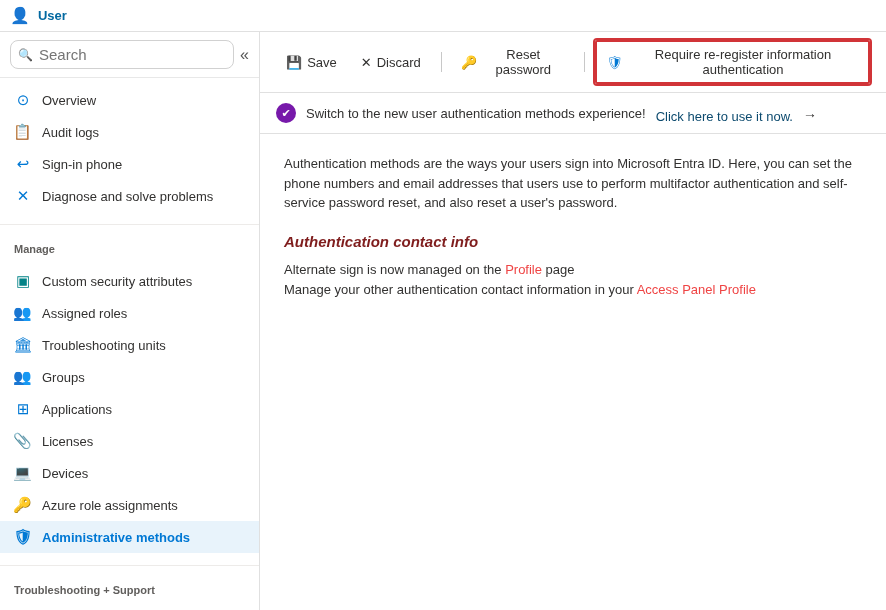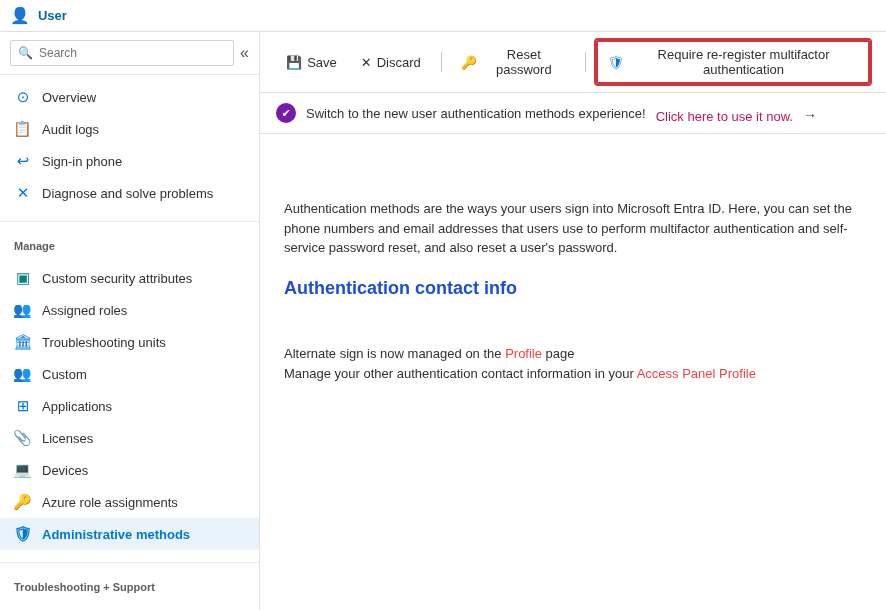--- a/index.html
+++ b/index.html
@@ -41,23 +41,23 @@
       display: flex;
       align-items: center;
       padding: 8px 10px;
       border-bottom: 1px solid #e8e8e8;
       position: relative;
     }
 
     .sidebar-search input {
       width: 100%;
       border: 1px solid #d1d1d1;
-      border-radius: 2px;
+      border-radius: 8px;
       padding: 5px 8px 5px 28px;
-      font-size: 12px;
+      font-size: 15px;
       outline: none;
       color: #555;
     }
 
     .sidebar-search .search-icon-inner {
       position: absolute;
       left: 18px;
       color: #555;
       font-size: 12px;
     }
@@ -187,21 +187,21 @@
       background: #7719aa;
       display: flex;
       align-items: center;
       justify-content: center;
       color: #fff;
       font-size: 11px;
       flex-shrink: 0;
     }
 
     .banner a {
-      color: #be185d;
+      color: #0c4a6e;
       text-decoration: none;
       margin-top: 7px;
     }
 
     .banner-arrow {
       color: #323130;
       font-size: 14px;
     }
 
     
@@ -211,31 +211,31 @@
     }
 
     .content-area p {
       color: #323130;
       font-size: 13px;
       line-height: 1.5;
       margin-bottom: 10px;
     }
 
     .section-title {
-      font-size: 18px;
+      font-size: 15px;
       font-weight: 700;
-      color: #1d4ed8;
+      color: #7f1d1d;
       margin: 20px 0 10px 0;
+      font-style: italic;
     }
 
     .info-text {
       font-size: 13px;
       color: #323130;
       line-height: 1.6;
-      margin-top: 45px;
     }
 
     .info-text a {
       color: #ef4444;
       text-decoration: none;
     }
 
     
     .icon-blue { color: #0078d4; }
     .icon-teal { color: #038387; }
@@ -290,21 +290,21 @@
       <div class="sidebar-item">
         <span class="icon icon-blue">👥</span>
         <span>Assigned roles</span>
       </div>
       <div class="sidebar-item">
         <span class="icon icon-blue">🏛</span>
         <span>Troubleshooting units</span>
       </div>
       <div class="sidebar-item">
         <span class="icon icon-blue">👥</span>
-        <span>Custom</span>
+        <span>Groups</span>
       </div>
       <div class="sidebar-item">
         <span class="icon icon-blue">⊞</span>
         <span>Applications</span>
       </div>
       <div class="sidebar-item">
         <span class="icon icon-blue">📎</span>
         <span>Licenses</span>
       </div>
       <div class="sidebar-item">
@@ -346,21 +346,21 @@
         <span>Discard</span>
       </button>
       <div class="toolbar-separator"></div>
       <button class="toolbar-btn">
         <span style="color:#0078d4;">🔑</span>
         <span>Reset password</span>
       </button>
       <div class="toolbar-separator"></div>
       <button class="toolbar-btn-highlighted">
         <span style="color:#0078d4;">🛡</span>
-        <span>Require re-register multifactor authentication</span>
+        <span>Require re-register information authentication</span>
       </button>
     </div>
 
     <div class="banner">
       <div class="banner-icon">✔</div>
       <span>Switch to the new user authentication methods experience!</span>
       <a href="#">Click here to use it now.</a>
       <span class="banner-arrow">→</span>
     </div>
 

